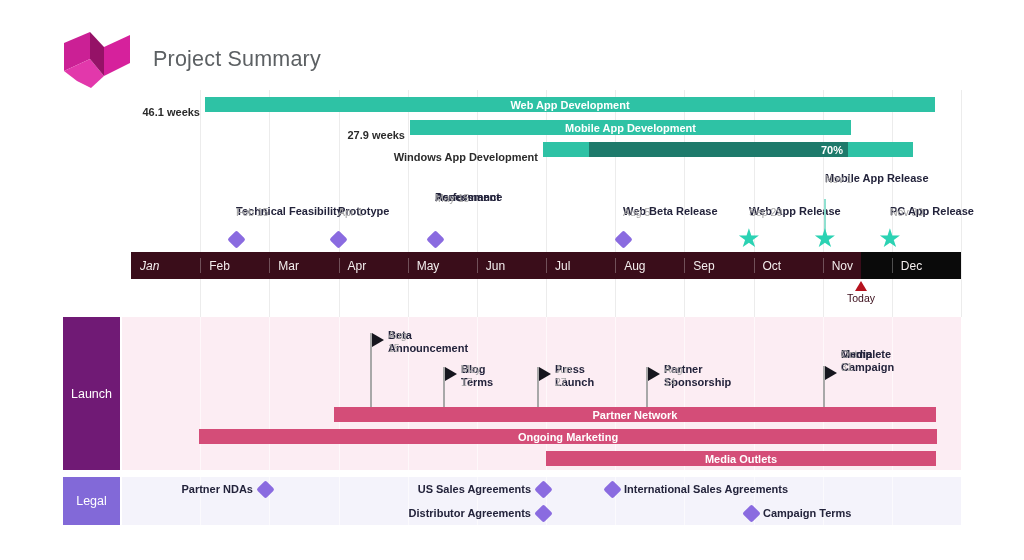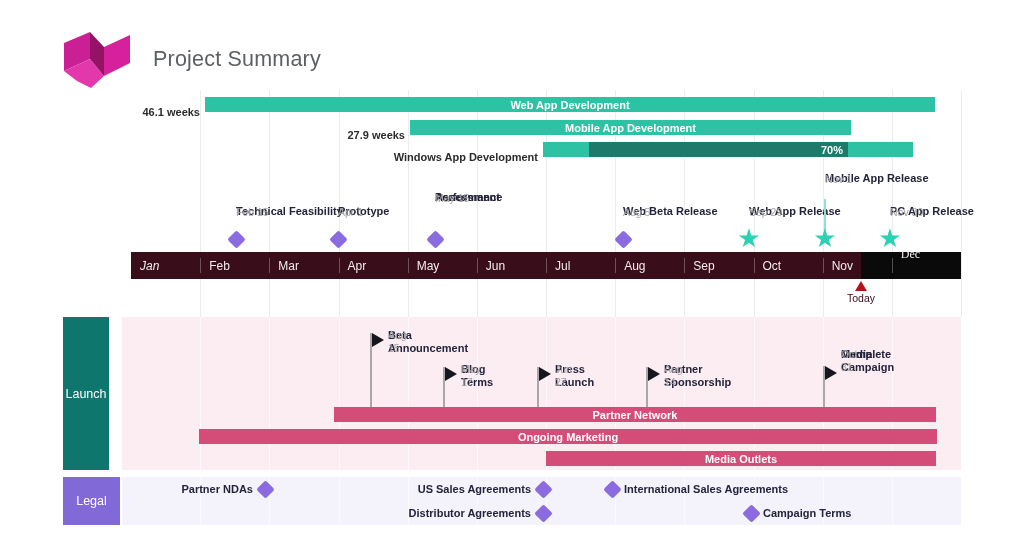--- a/index.html
+++ b/index.html
@@ -113,37 +113,37 @@
       <div class="band-month" style="left: 209.167px; top: 252px;">Feb</div>
       <div class="band-month" style="left: 278.333px; top: 252px;">Mar</div>
       <div class="band-month" style="left: 347.5px; top: 252px;">Apr</div>
       <div class="band-month" style="left: 416.667px; top: 252px;">May</div>
       <div class="band-month" style="left: 485.833px; top: 252px;">Jun</div>
       <div class="band-month" style="left: 555px; top: 252px;">Jul</div>
       <div class="band-month" style="left: 624.167px; top: 252px;">Aug</div>
       <div class="band-month" style="left: 693.333px; top: 252px;">Sep</div>
       <div class="band-month" style="left: 762.5px; top: 252px;">Oct</div>
       <div class="band-month" style="left: 831.667px; top: 252px;">Nov</div>
-      <div class="band-month" style="left: 900.833px; top: 240px; font-family: Liberation Serif, serif;">Dec</div>
+      <div class="band-month" style="left: 900.833px; top: 252px;">Dec</div>
       <div style="left: 855px; top: 281px; width: 0px; height: 0px; border-left: 6px solid transparent; border-right: 6px solid transparent; border-bottom: 10px solid rgb(181, 18, 30);"></div>
       <div style="left: 861px; top: 292px; transform: translateX(-50%); font-size: 10.5px; color: rgb(58, 13, 26);">Today</div>
       <div style="left: 122px; top: 317px; width: 839px; height: 153px; background: rgb(252, 237, 243);"></div>
       <div class="lane-gline" style="left: 200.167px; top: 317px; height: 153px;"></div>
       <div class="lane-gline" style="left: 269.333px; top: 317px; height: 153px;"></div>
       <div class="lane-gline" style="left: 338.5px; top: 317px; height: 153px;"></div>
       <div class="lane-gline" style="left: 407.667px; top: 317px; height: 153px;"></div>
       <div class="lane-gline" style="left: 476.833px; top: 317px; height: 153px;"></div>
       <div class="lane-gline" style="left: 546px; top: 317px; height: 153px;"></div>
       <div class="lane-gline" style="left: 615.167px; top: 317px; height: 153px;"></div>
       <div class="lane-gline" style="left: 684.333px; top: 317px; height: 153px;"></div>
       <div class="lane-gline" style="left: 753.5px; top: 317px; height: 153px;"></div>
       <div class="lane-gline" style="left: 822.667px; top: 317px; height: 153px;"></div>
       <div class="lane-gline" style="left: 891.833px; top: 317px; height: 153px;"></div>
       <div class="lane-gline" style="left: 961px; top: 317px; height: 153px;"></div>
-      <div class="lane-label" style="left: 63px; top: 317px; width: 46px; height: 153px; background: #0f766e;">Launch</div>
+      <div class="lane-label" style="left: 63px; top: 317px; width: 57px; height: 153px; background: #701a75;">Launch</div>
       <div style="left: 370px; top: 333px; width: 1.5px; height: 74px; background: rgb(168, 168, 168);"></div>
       <div style="left: 372px; top: 333px; width: 0px; height: 0px; border-top: 7px solid transparent; border-bottom: 7px solid transparent; border-left: 12px solid rgb(22, 22, 30);"></div>
       <div style="left: 388px; top: 329px;">
         <div class="flag-name">Beta Announcement</div>
         <div class="flag-date">Aug 15</div>
       </div>
       <div style="left: 443px; top: 367px; width: 1.5px; height: 40px; background: rgb(168, 168, 168);"></div>
       <div style="left: 445px; top: 367px; width: 0px; height: 0px; border-top: 7px solid transparent; border-bottom: 7px solid transparent; border-left: 12px solid rgb(22, 22, 30);"></div>
       <div style="left: 461px; top: 363px;">
         <div class="flag-name">Blog Terms</div>

